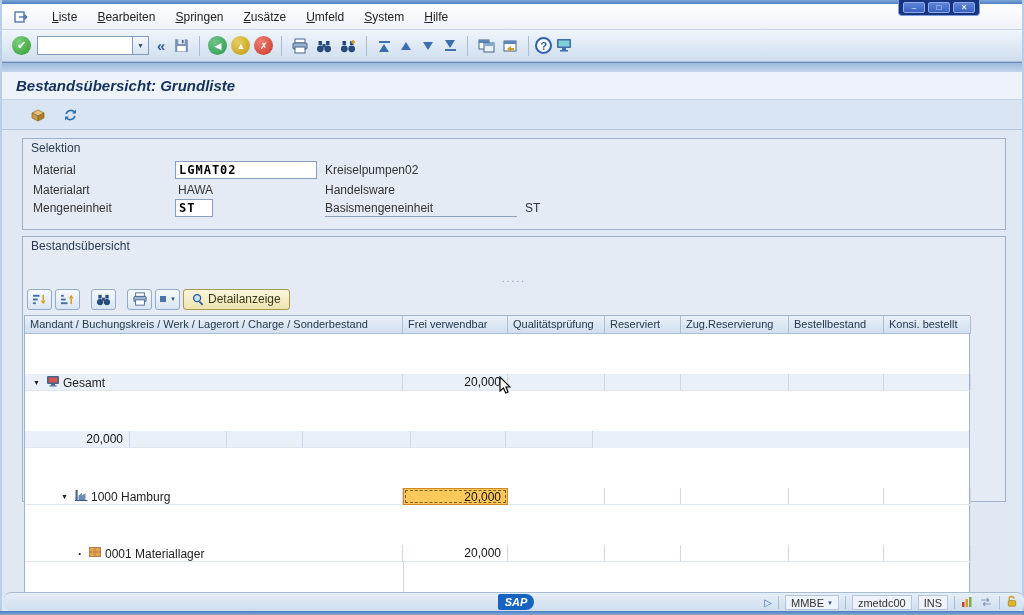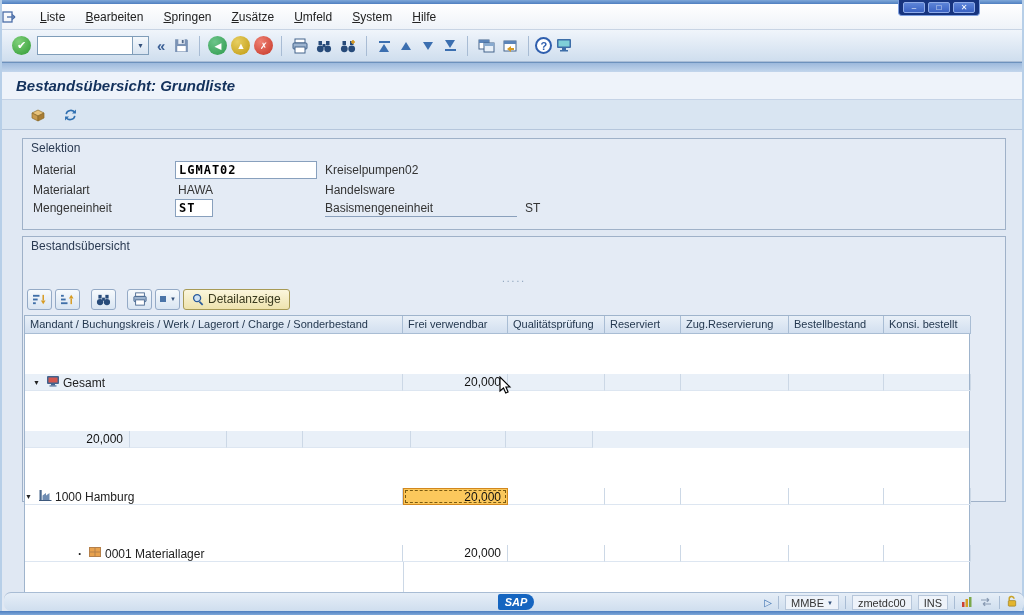--- a/index.html
+++ b/index.html
@@ -10,21 +10,21 @@
   
   .top-frame    { position:absolute; left:0; top:0; width:1024px; height:4px;
                   background:linear-gradient(#7fa8d9,#4f7fc0); }
   .bottom-frame { position:absolute; left:0; top:611px; width:1024px; height:4px;
                   background:linear-gradient(#4f7fc0,#7fa8d9); }
   .side-frame   { position:absolute; top:0; width:2px; height:615px; background:#b7cfe8; }
 
   
   .menubar { position:absolute; left:2px; top:4px; width:1020px; height:26px;
              background:linear-gradient(#ffffff,#eef2f8); border-bottom:1px solid #c8d4e4;
-             display:flex; align-items:center; padding-left:0; }
+             display:flex; align-items:center; padding-left:12px; }
   .gui-menu-icon { width:18px; height:16px; margin-right:10px; display:inline-flex; align-items:center; }
   .menu-item { display:inline-block; padding:3px 10px; font-size:12px; color:#222; cursor:default; }
   .menu-item::first-letter { text-decoration:underline; }
 
   .win-controls { position:absolute; top:0; right:44px; width:82px; height:16px;
                   background:#16337e; border:1px solid #7fa0e0; border-top:none;
                   border-radius:0 0 4px 4px; display:flex; align-items:center;
                   justify-content:center; gap:3px; }
   .win-btn { width:22px; height:11px; background:linear-gradient(#5d84d8,#3a62c4);
              border:1px solid #8fabe8; color:#fff; font-size:8px; line-height:8px;
@@ -106,21 +106,21 @@
   .thead .tcell { background:linear-gradient(#e9f0f8,#d2dfef); border-right:1px solid #a9bdd4;
                   border-bottom:1px solid #a9bdd4; font-size:11px; color:#24384f;
                   padding:2px 4px 0 5px; white-space:nowrap; overflow:hidden; }
   .trow { display:flex; height:17px;margin-top:40px; }
   .tcell { flex:none; white-space:nowrap; overflow:hidden; }
   .c0{width:378px} .c1{width:105px} .c2{width:97px} .c3{width:76px} .c4{width:108px} .c5{width:95px} .c6{width:87px}
   .trow .tcell { border-right:1px solid #ccd8e6; border-bottom:1px solid #dde6f1; font-size:12px; padding-top:1px; }
   .row-tint { background:#e9f0f8; }
   .row-white { background:#fff; }
   .tree-cell { display:flex; align-items:center; gap:3px; }
-  .ind1{padding-left:8px} .ind2{padding-left:22px} .ind3{} .ind4{padding-left:50px}
+  .ind1{padding-left:8px} .ind2{padding-left:22px} .ind3{padding-left:36px} .ind4{padding-left:50px}
   .expander { font-size:7px; color:#222; width:10px; }
   .leaf { font-weight:bold; width:10px; text-align:center; }
   .num-cell { text-align:right; padding-right:6px; font-size:12px; color:#111; }
   .sel-cell { background:#fbc85c; border:1px solid #d2881e !important; outline:1px dashed #7a5a10;
               outline-offset:-3px; }
   .tbody-fill { position:relative; height:145px; background:#fff; }
   .col-divider { position:absolute; left:378px; top:0; height:100%; width:1px; background:#ccd8e6; }
 
   
   .hscroll { position:relative; height:13px; background:#e6edf5; border-top:1px solid #b7c6da; }

